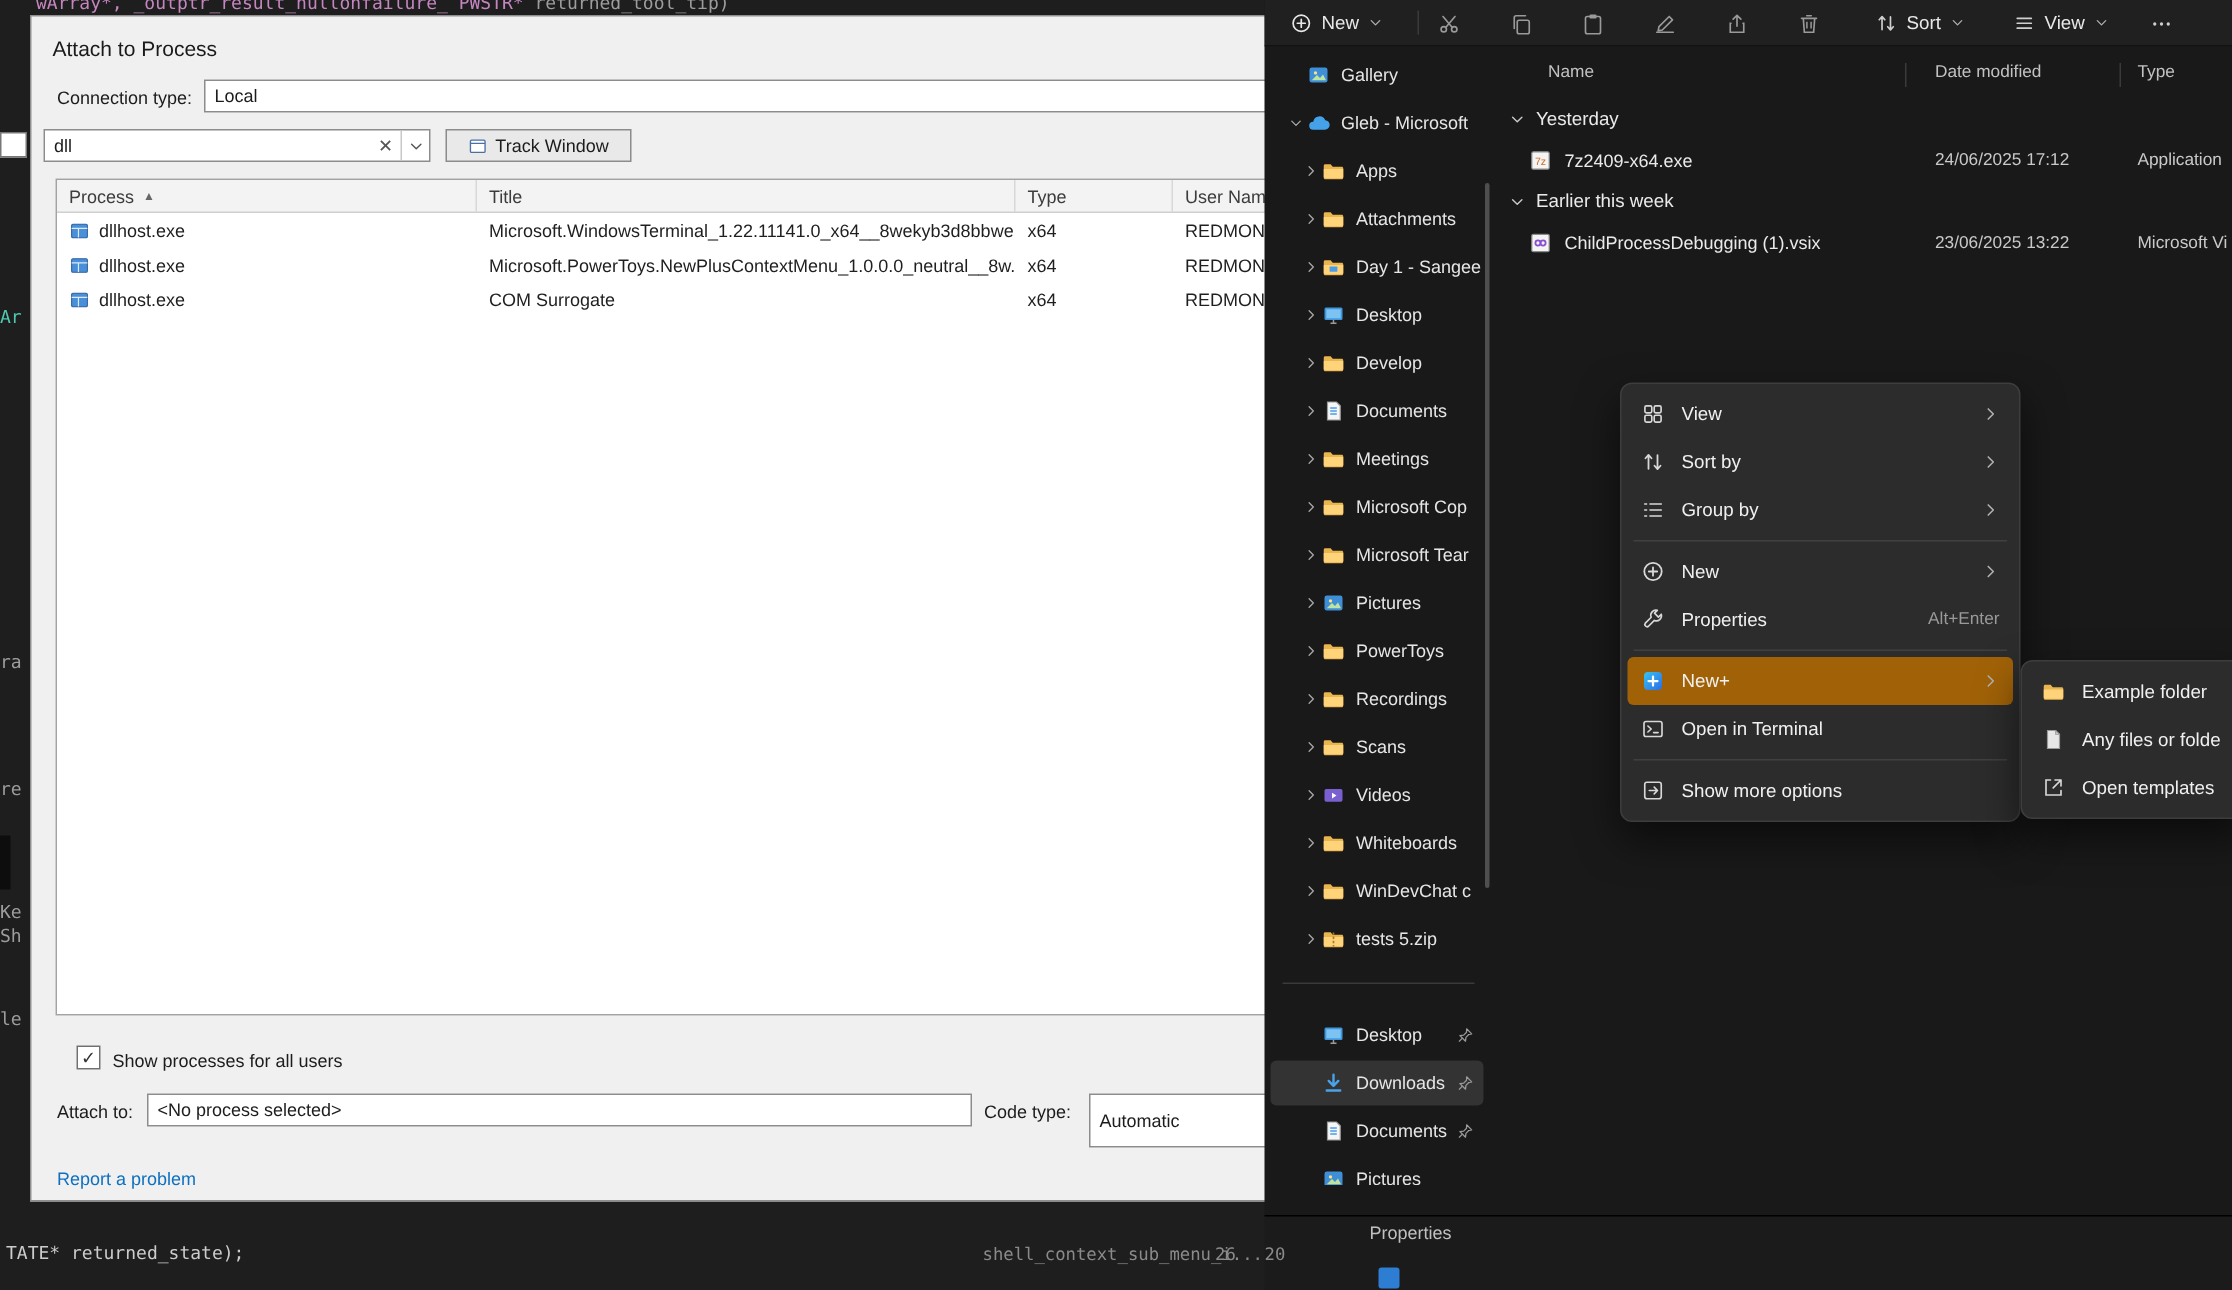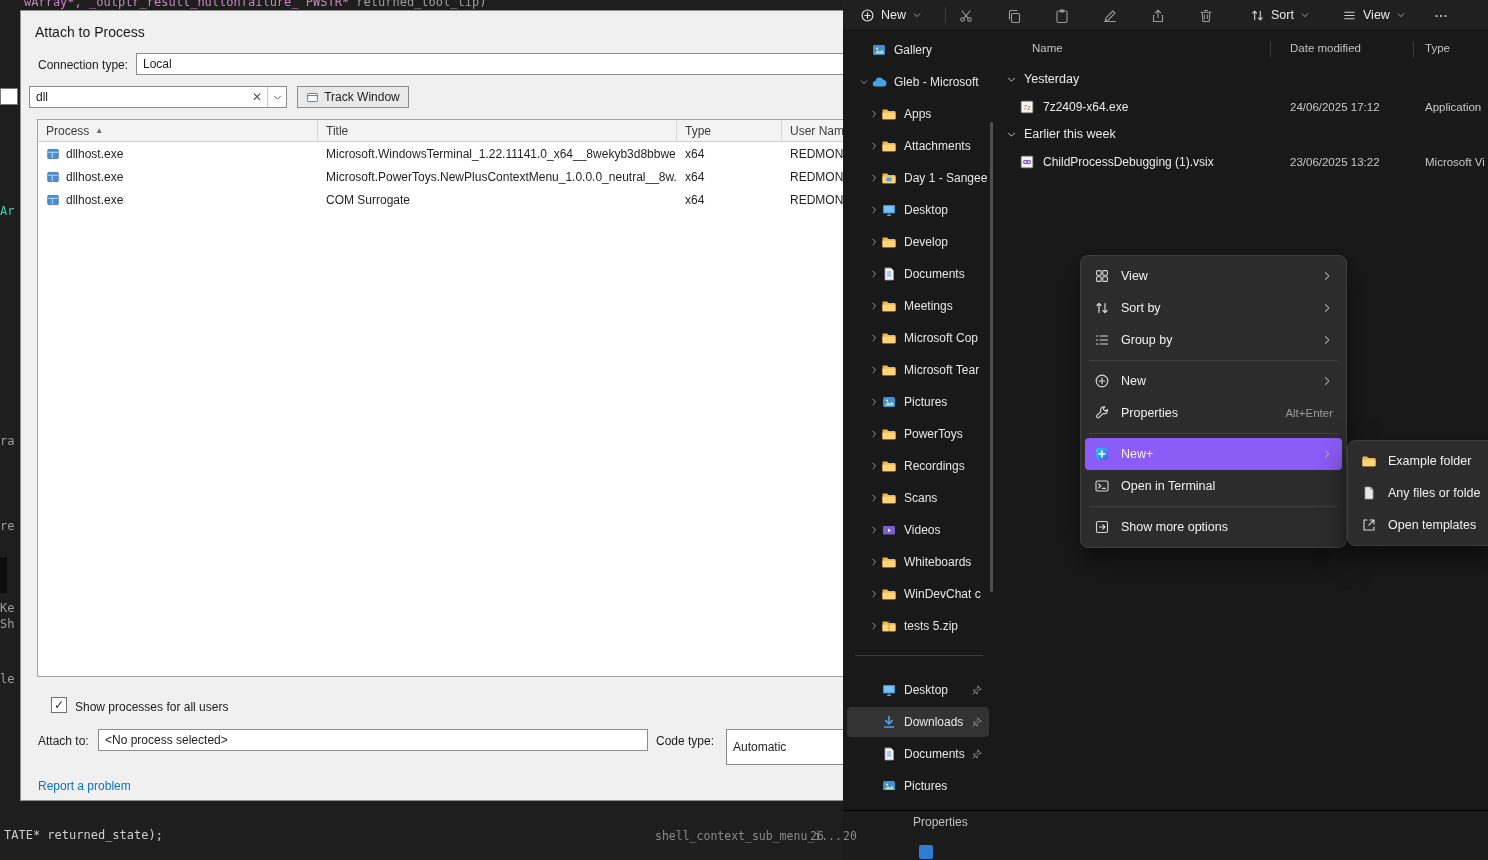--- a/index.html
+++ b/index.html
@@ -66,21 +66,21 @@
   .fmeta { position:absolute; font-size:11.5px; color:#c9c9c9; }
   .statusbar { position:absolute; left:0; top:790px; width:645px; height:20px; background:#191919;
     display:flex; align-items:center; padding-left:12px; font-size:11.5px; color:#cfcfcf; }
   .status-div { width:1px; height:14px; background:#4a4a4a; margin-left:10px; }
 
   
   .menu { position:absolute; background:#2c2c2c; border:1px solid #3d3d3d; border-radius:8px;
     padding:4px; box-shadow:0 12px 28px rgba(0,0,0,.55); }
   .menu-item { height:32px; display:flex; align-items:center; gap:11px; padding:0 9px;
     border-radius:4px; color:#f0f0f0; font-size:12.5px; }
-  .menu-item.hl { background:#8b5cf6; }
+  .menu-item.hl { background:#a16207; }
   .micon { width:16px; height:16px; flex:0 0 16px; color:#d8d8d8; }
   .mlabel { flex:1; white-space:nowrap; overflow:hidden; }
   .mshort { color:#9a9a9a; font-size:11.5px; }
   .msub { color:#b0b0b0; flex:0 0 12px; }
   .menu-sep { height:1px; background:#404040; margin:4px 4px; }
 
   
   .code { position:absolute; font-family:"DejaVu Sans Mono", monospace; font-size:12px; white-space:pre; }
 
   .bottom-panel { position:absolute; left:843px; top:810px; width:645px; height:50px;
@@ -266,21 +266,21 @@
     <div class="vs-input abs" style="left:8px; top:75px; width:258px; height:22px; padding:0;">
       <span style="flex:1; padding:0 6px; white-space:nowrap; overflow:hidden;">dll</span>
       <span style="width:20px; text-align:center; color:#555; font-size:12px;">✕</span>
       <span style="width:1px; height:20px; background:#c8c8c8;"></span>
       <span style="width:18px; display:flex; justify-content:center;">
           <svg class="ic" width="11" height="11" style="color:#555">
             <use href="#i-chev-d"></use>
           </svg>
         </span>
     </div>
-    <div class="vs-btn abs" style="left:276px; top:75px; width:112px; height:22px;">
+    <div class="vs-btn abs" style="left:276px; top:75px; width:124px; height:22px;">
       <svg class="ic" width="13" height="13">
           <use href="#i-window-outline"></use>
         </svg>
       <span>Track Window</span>
     </div>
 
     <div class="ptable">
       <div class="phead">
         <div class="pcell c-process">
             <span>Process</span>

